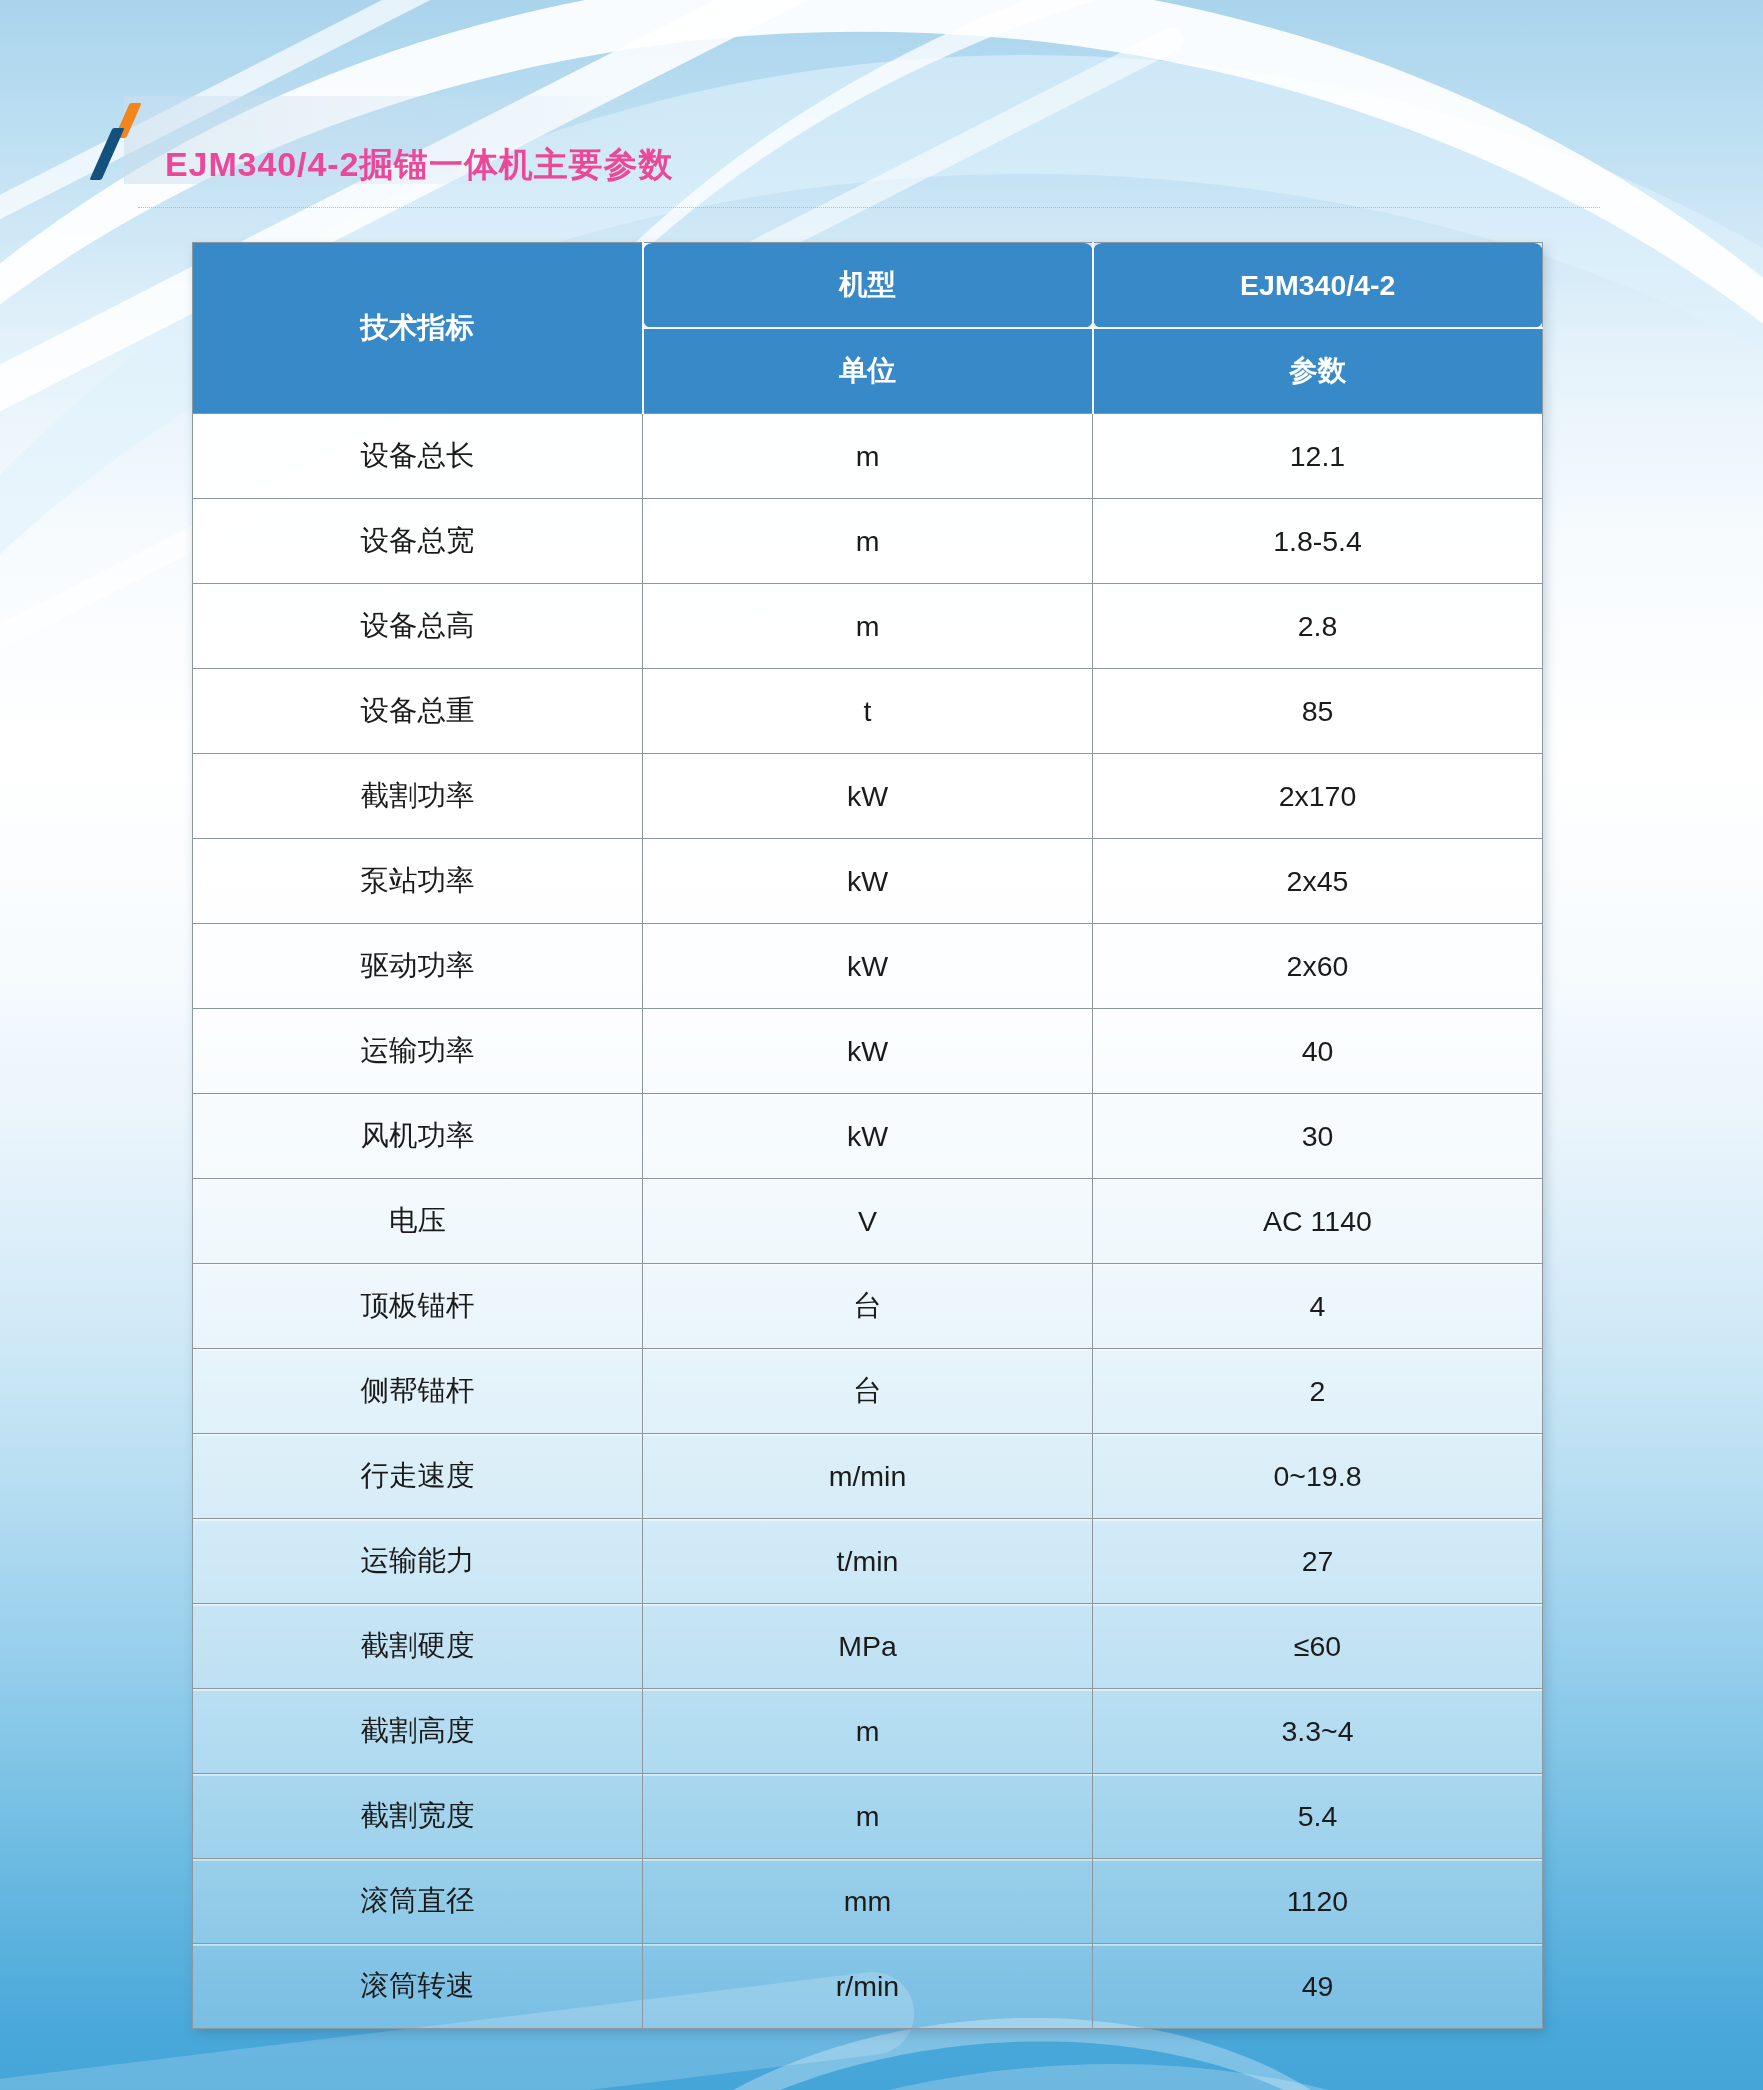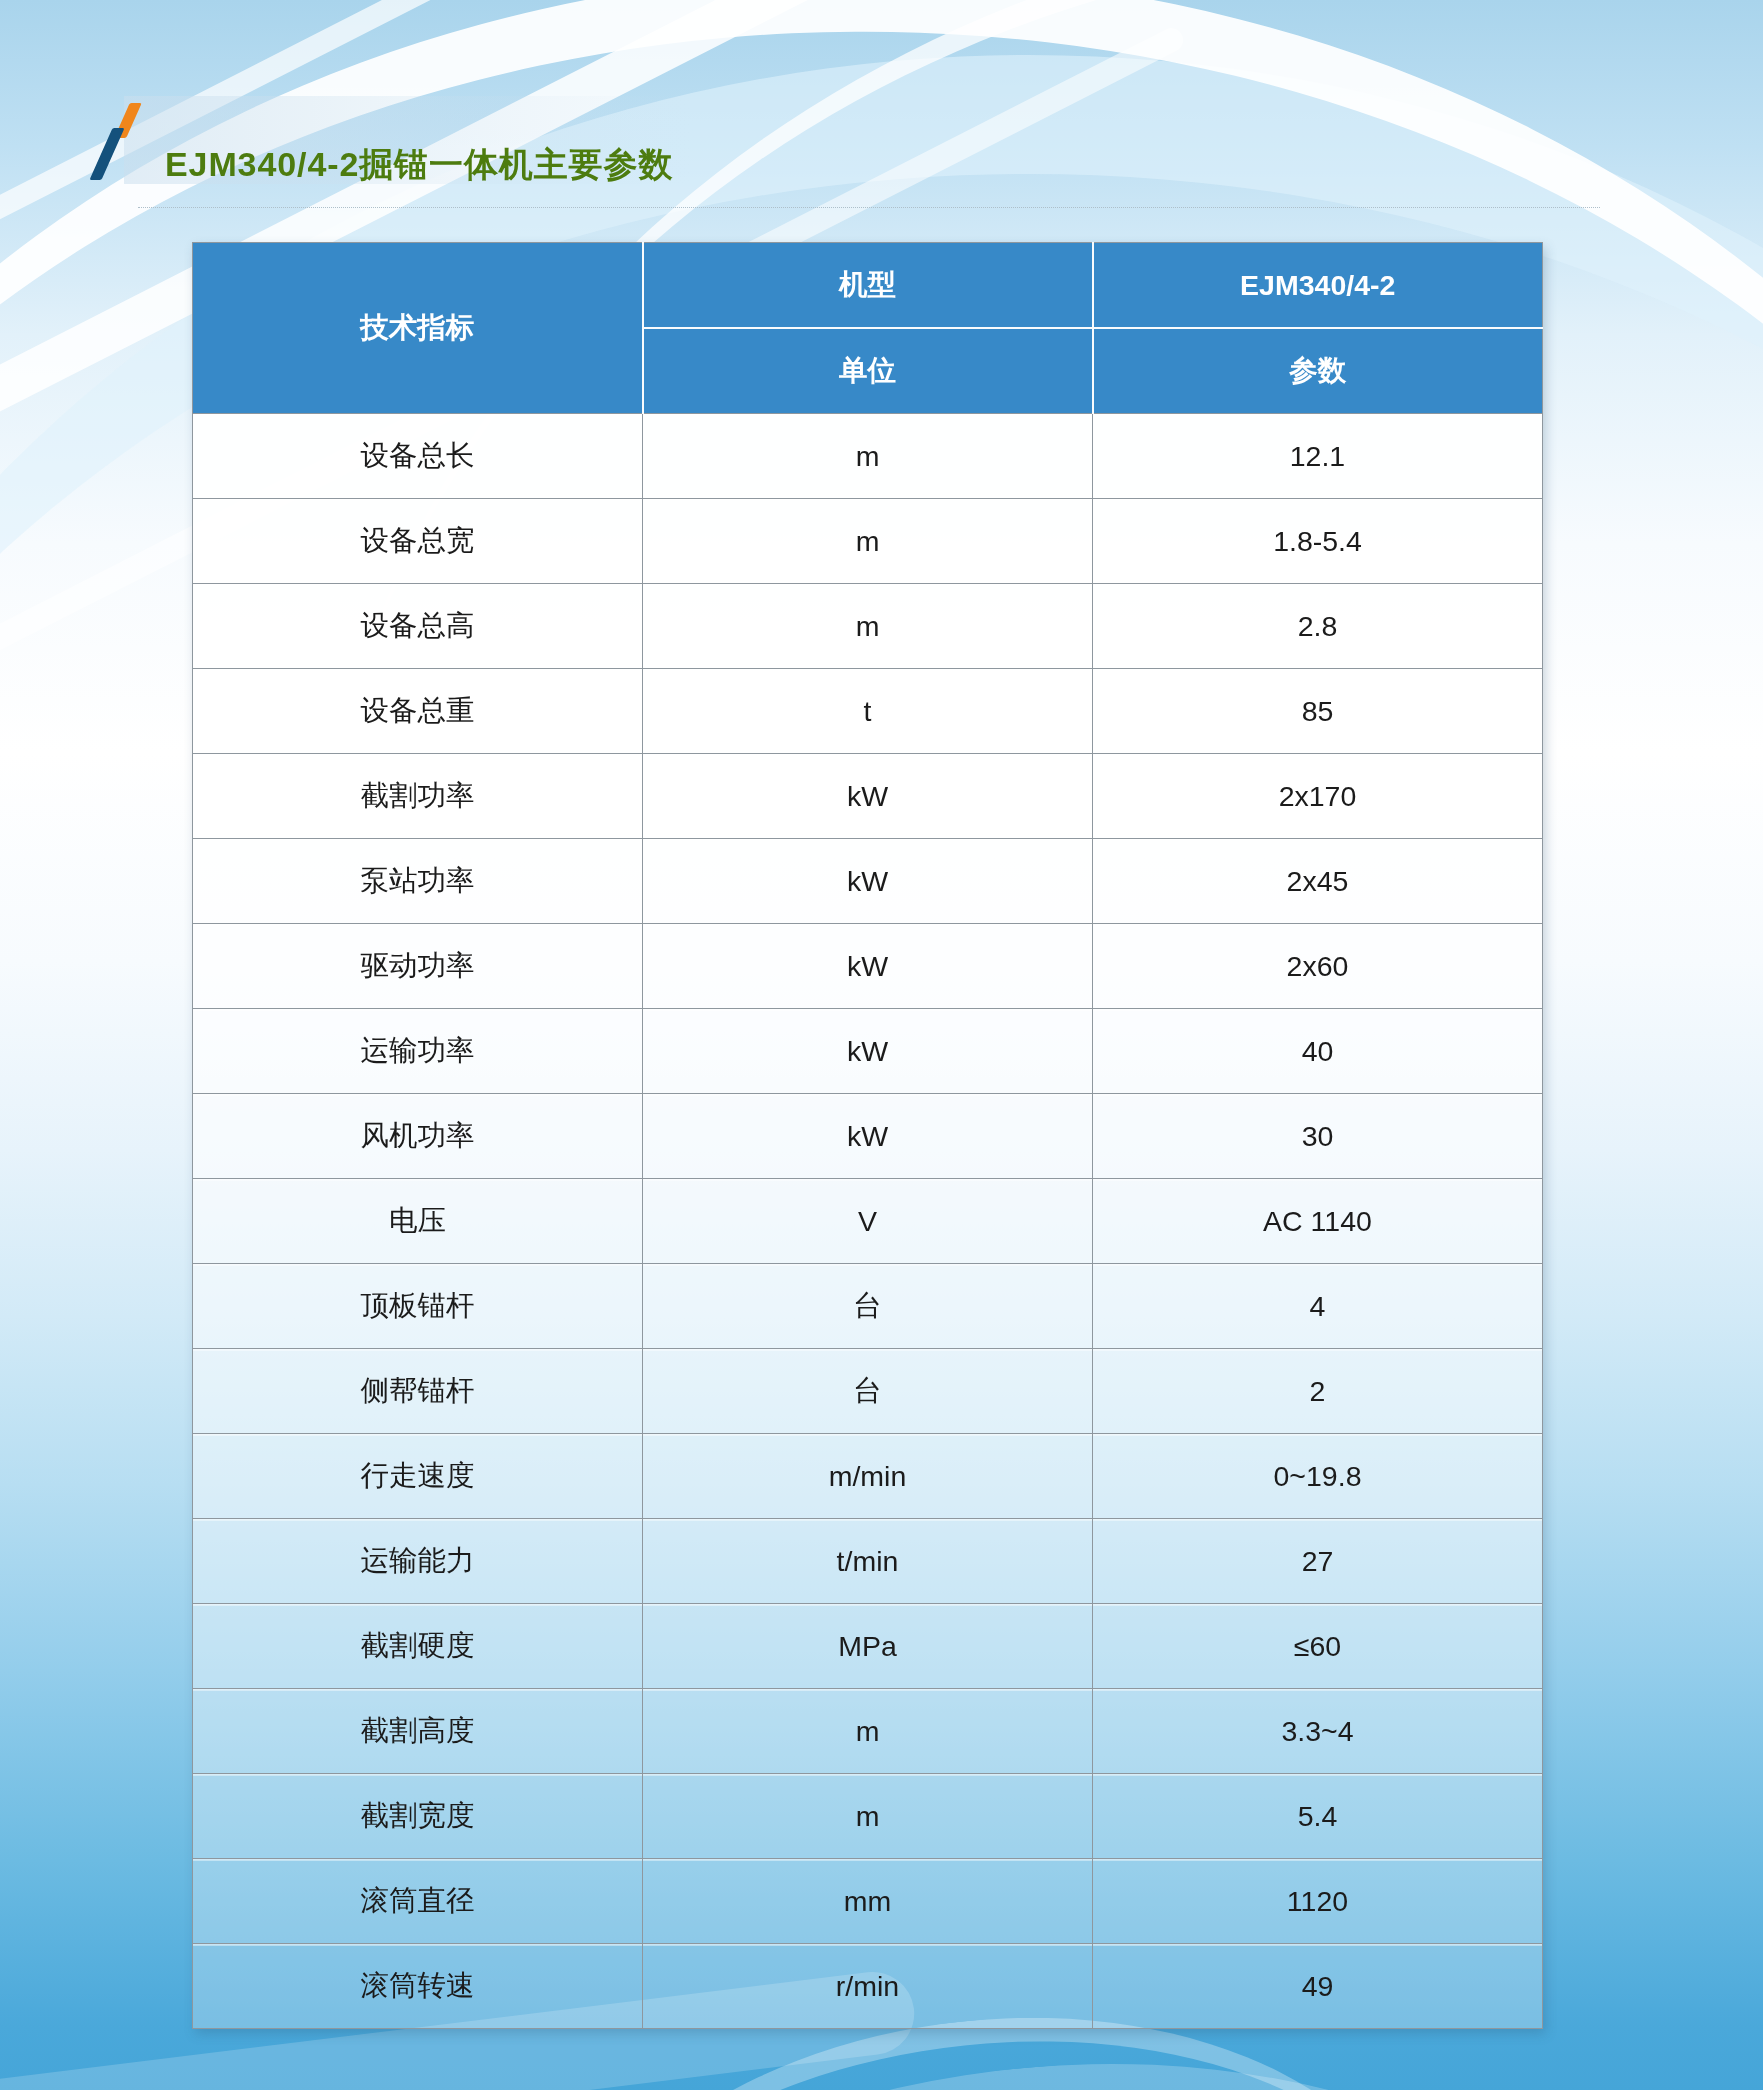--- a/index.html
+++ b/index.html
@@ -31,40 +31,40 @@
   .title-band{
     position:absolute;left:124px;top:96px;width:569px;height:88px;
     background:linear-gradient(90deg, rgba(203,223,238,0.55), rgba(203,223,238,0.15) 70%, rgba(203,223,238,0));
   }
   .slash-wrap{position:absolute;left:88px;top:103px;width:64px;height:79px;}
   .slash{position:absolute;width:12px;border-radius:1.8px;transform:skewX(-24deg);}
   .slash.orange{left:34px;top:0;height:35px;background:#f0861c;}
   .slash.navy{left:13px;top:25px;height:52px;background:#14517c;}
   .page-title{
     position:absolute;left:165px;top:103px;height:77px;line-height:77px;
-    font-size:34px;font-weight:bold;color:#4d7c0f;letter-spacing:0.9px;white-space:nowrap;
+    font-size:34px;font-weight:bold;color:#ec4899;letter-spacing:0.9px;white-space:nowrap;
   }
   .dotted-divider{
     position:absolute;left:138px;top:207px;width:1462px;height:0;
     border-top:1.8px dotted #aebfca;
   }
   
   table.params{
     position:absolute;left:192px;top:242px;width:1350px;
     border-collapse:collapse;table-layout:fixed;
     border:0.9px solid #8e979e;
     box-shadow:2.8px 4.6px 11px rgba(40,80,110,0.25);
   }
   table.params col{width:450px;}
   thead th{
     background:#3789c8;color:#ffffff;font-weight:bold;font-size:28.5px;
     height:84px;text-align:center;vertical-align:middle;padding:0;
   }
   th.sep-r{border-right:2.8px solid #f8fbfd;}
-  th.sep-b{border-bottom:2.8px solid #f8fbfd;}
+  th.sep-b{border-bottom:2.8px solid #f8fbfd;border-radius:9px;}
   tbody td{
     height:84px;text-align:center;vertical-align:middle;padding:0;
     font-size:28.5px;color:#1b1b1b;
     border:0.9px solid #8e979e;
     box-shadow:inset 0 1.8px 0 rgba(255,255,255,0.55);
   }
 </style>
 </head>
 <body>
 

